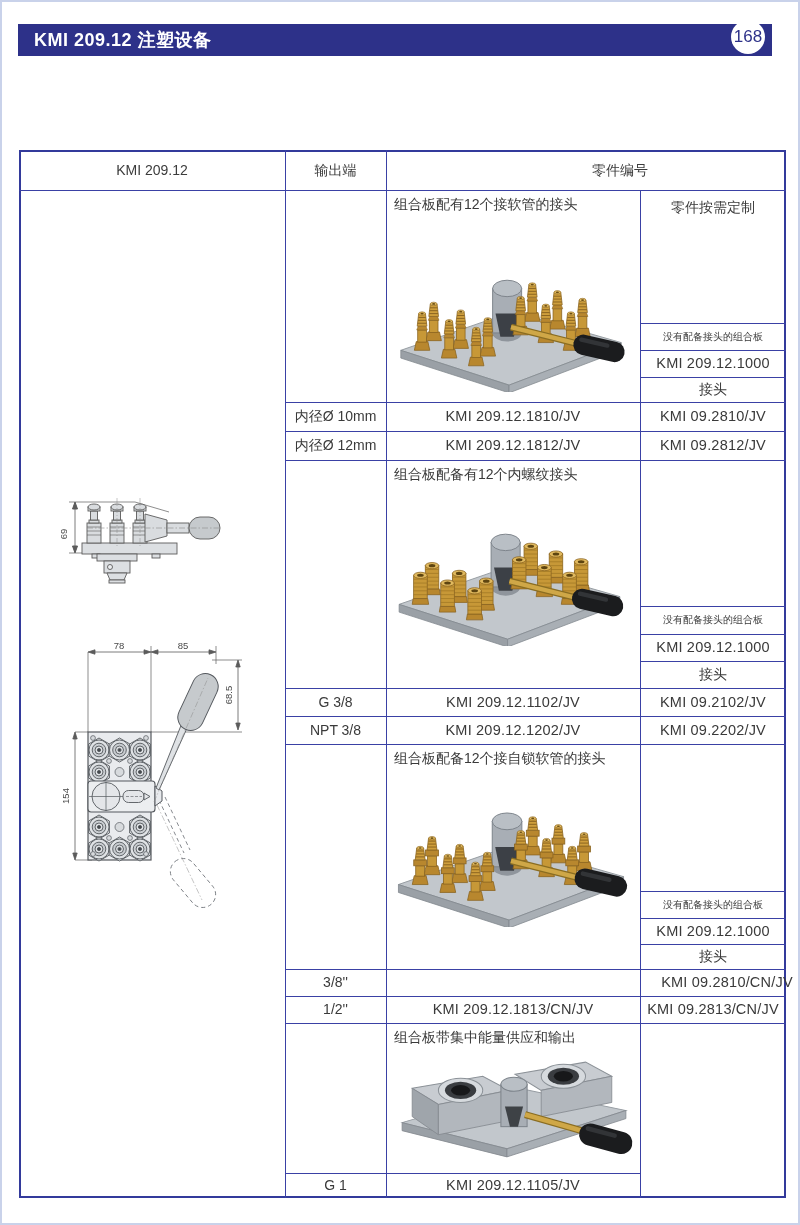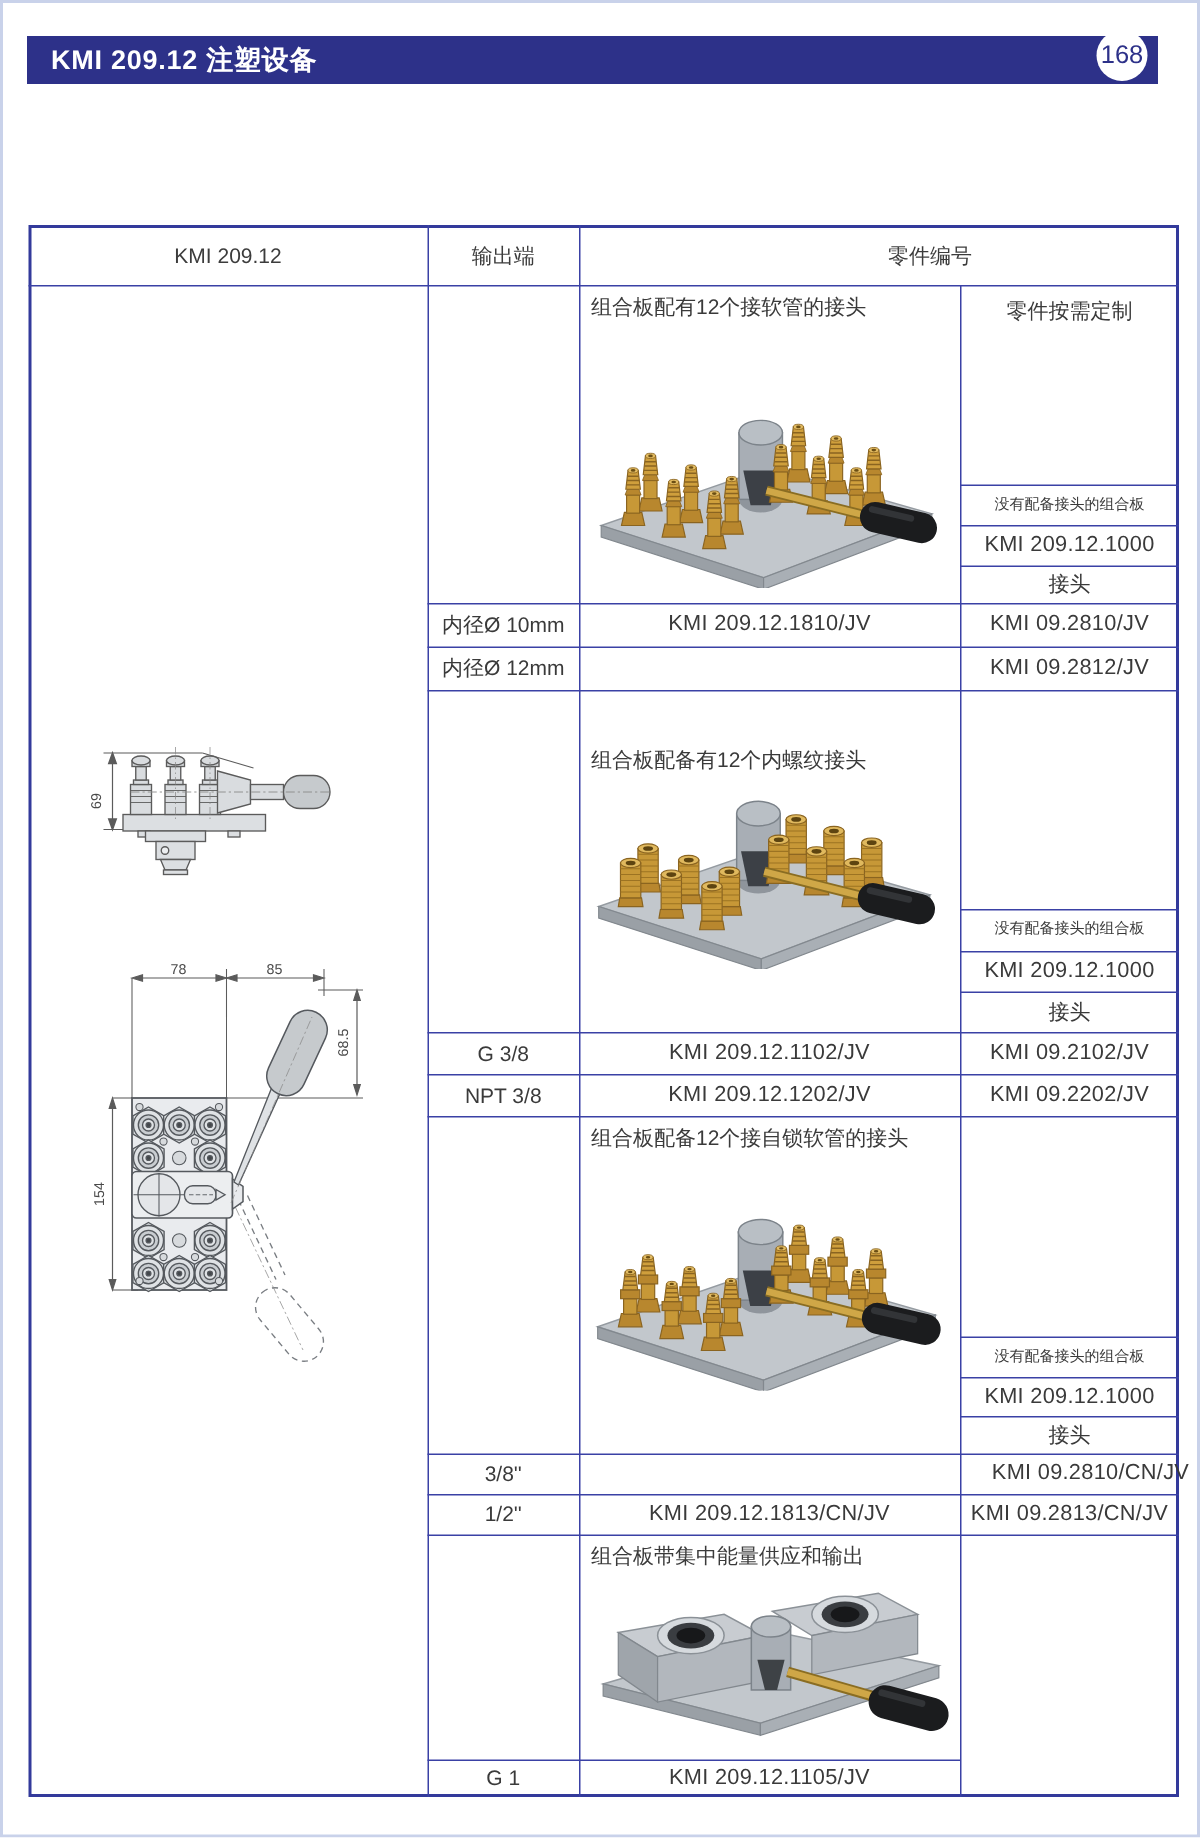--- a/index.html
+++ b/index.html
@@ -120,23 +120,24 @@
 
   <div class="cell cap" style="left:392px;top:194px;width:240px;height:22px;">组合板配有12个接软管的接头</div>
   <div class="cell" style="left:638px;top:194px;width:146px;height:22px;">零件按需定制</div>
   <div class="cell small" style="left:638px;top:321px;width:146px;height:27px;">没有配备接头的组合板</div>
   <div class="cell pn" style="left:638px;top:348px;width:146px;height:27px;">KMI 209.12.1000</div>
   <div class="cell" style="left:638px;top:375px;width:146px;height:25px;">接头</div>
   <div class="cell" style="left:283px;top:400px;width:101px;height:29px;">内径Ø 10mm</div>
   <div class="cell pn" style="left:384px;top:400px;width:254px;height:29px;">KMI 209.12.1810/JV</div>
   <div class="cell pn" style="left:638px;top:400px;width:146px;height:29px;">KMI 09.2810/JV</div>
   <div class="cell" style="left:283px;top:429px;width:101px;height:29px;">内径Ø 12mm</div>
+  <div class="cell pn" style="left:384px;top:429px;width:254px;height:29px;">KMI 209.12.1812/JV</div>
   <div class="cell pn" style="left:638px;top:429px;width:146px;height:29px;">KMI 09.2812/JV</div>
 
-  <div class="cell cap" style="left:392px;top:464px;width:240px;height:22px;margin-top:32px;">组合板配备有12个内螺纹接头</div>
+  <div class="cell cap" style="left:392px;top:464px;width:240px;height:22px;">组合板配备有12个内螺纹接头</div>
   <div class="cell small" style="left:638px;top:604px;width:146px;height:28px;">没有配备接头的组合板</div>
   <div class="cell pn" style="left:638px;top:632px;width:146px;height:27px;">KMI 209.12.1000</div>
   <div class="cell" style="left:638px;top:659px;width:146px;height:27px;">接头</div>
   <div class="cell" style="left:283px;top:686px;width:101px;height:28px;">G 3/8</div>
   <div class="cell pn" style="left:384px;top:686px;width:254px;height:28px;">KMI 209.12.1102/JV</div>
   <div class="cell pn" style="left:638px;top:686px;width:146px;height:28px;">KMI 09.2102/JV</div>
   <div class="cell" style="left:283px;top:714px;width:101px;height:28px;">NPT 3/8</div>
   <div class="cell pn" style="left:384px;top:714px;width:254px;height:28px;">KMI 209.12.1202/JV</div>
   <div class="cell pn" style="left:638px;top:714px;width:146px;height:28px;">KMI 09.2202/JV</div>
 

